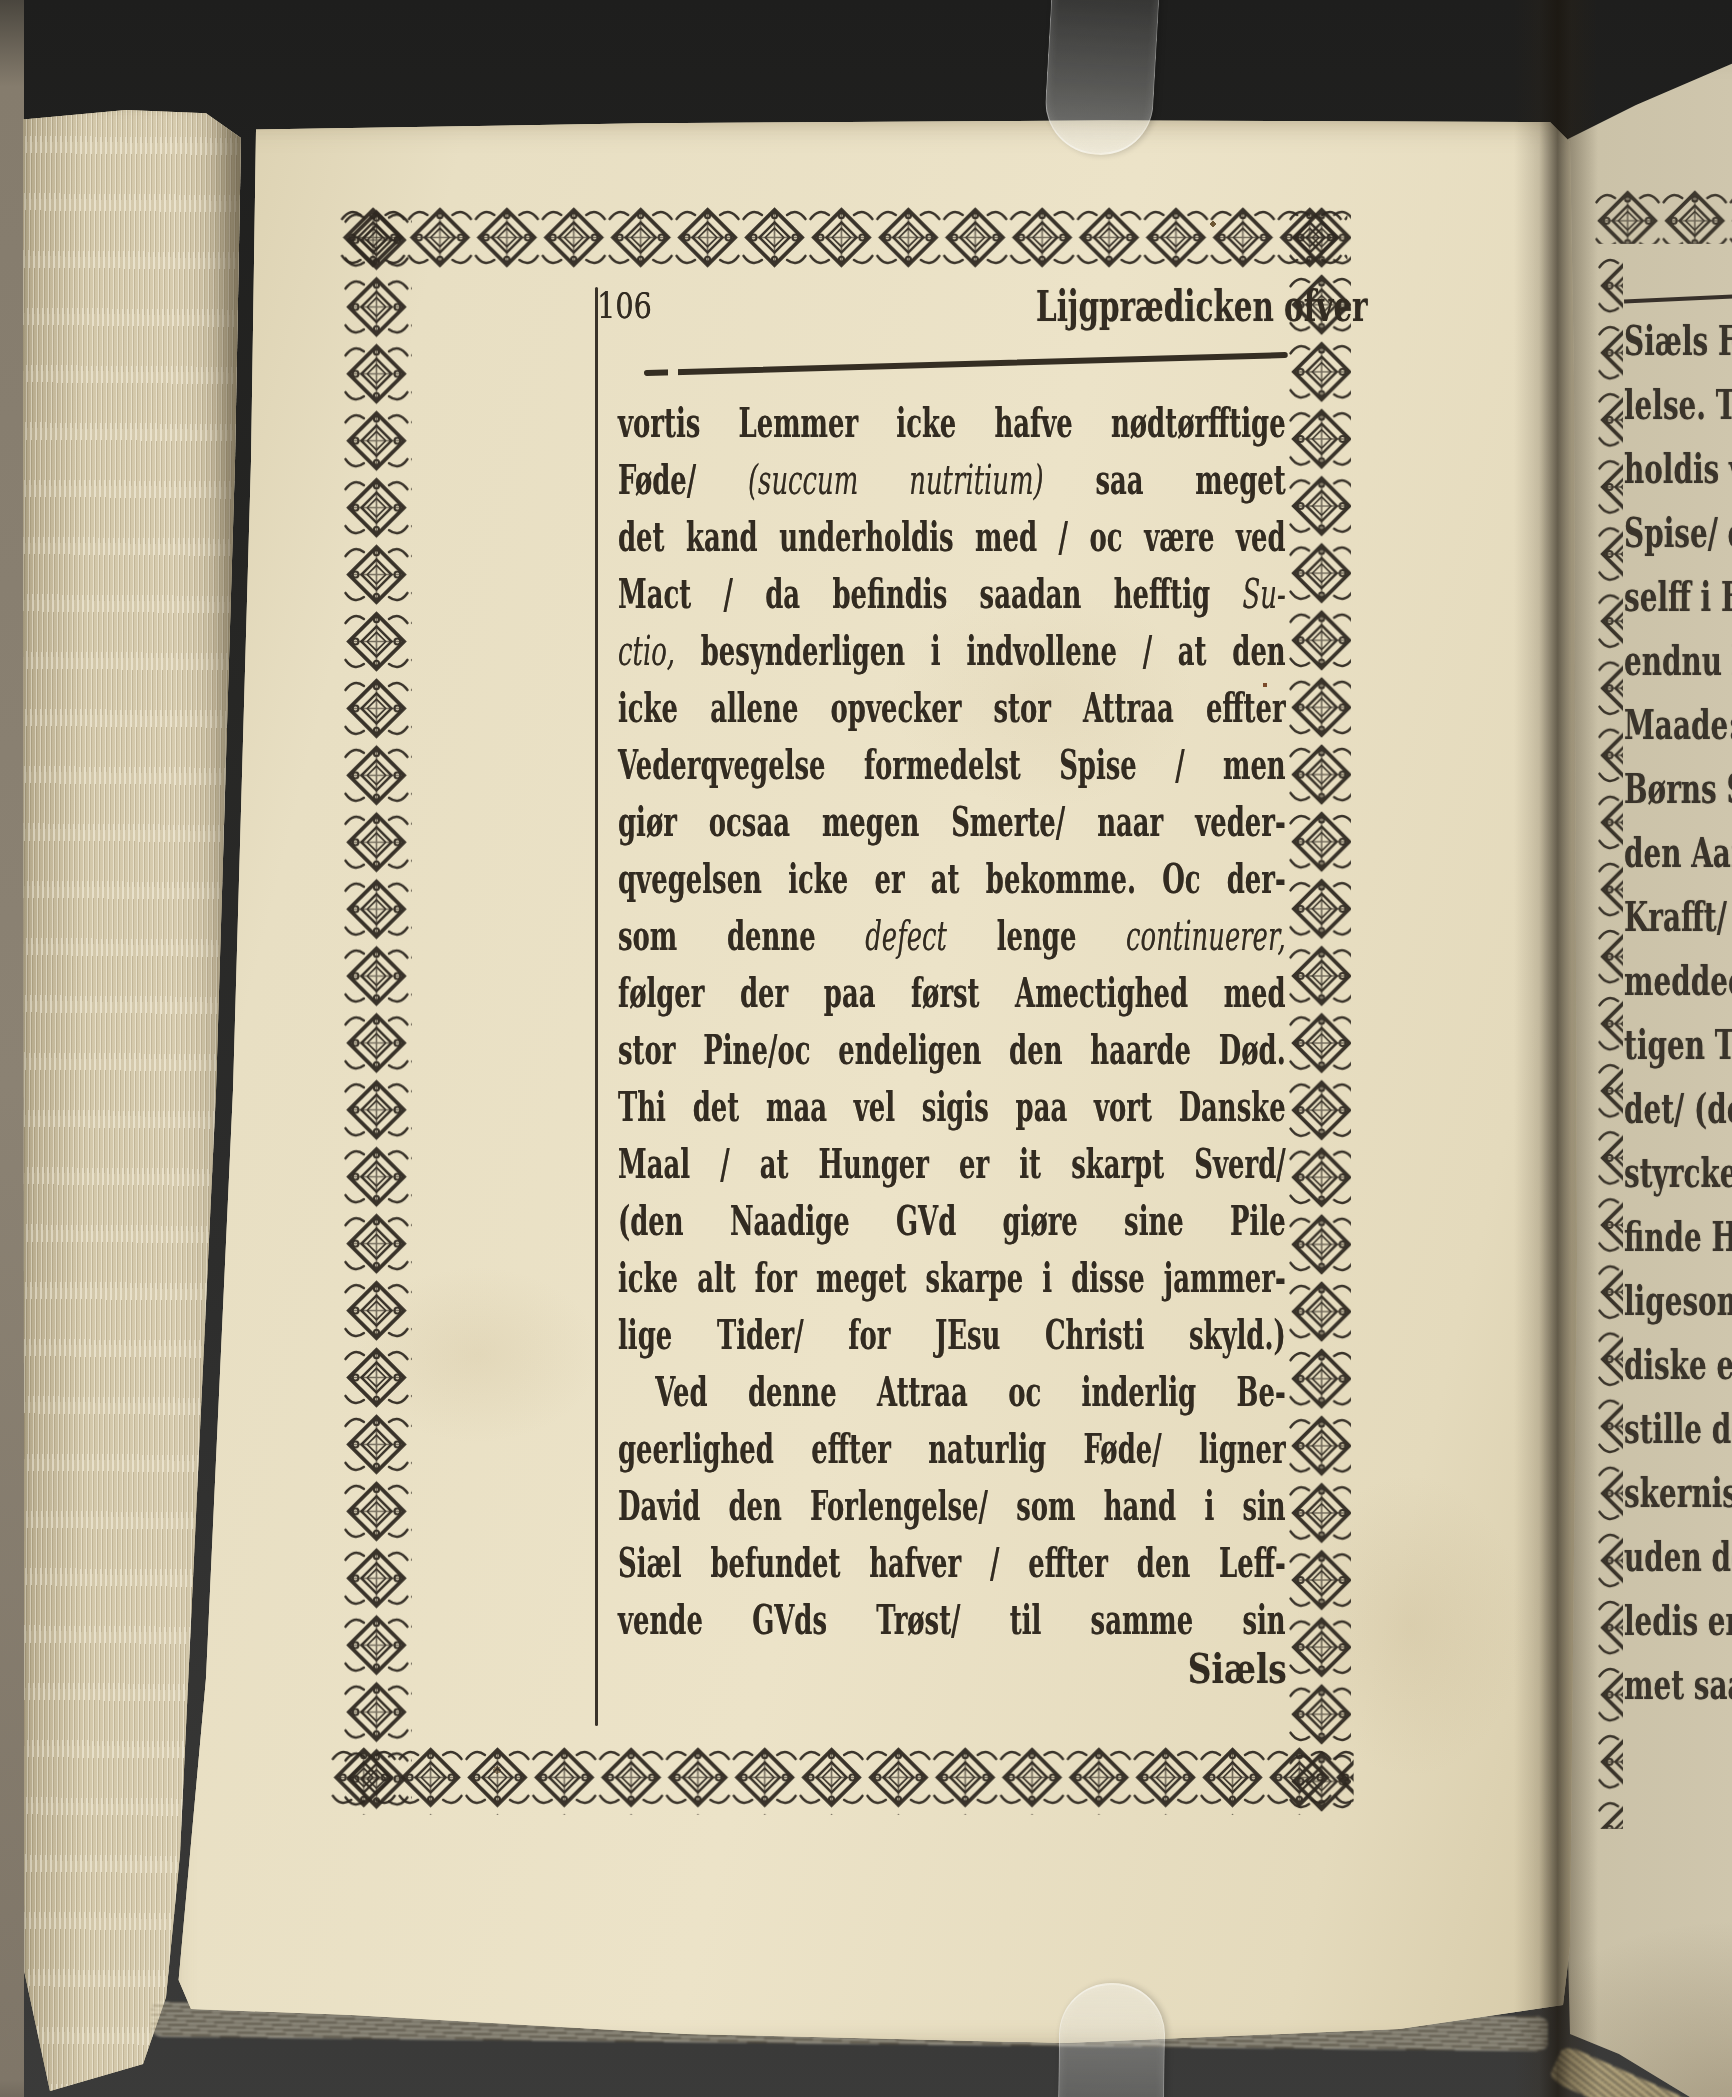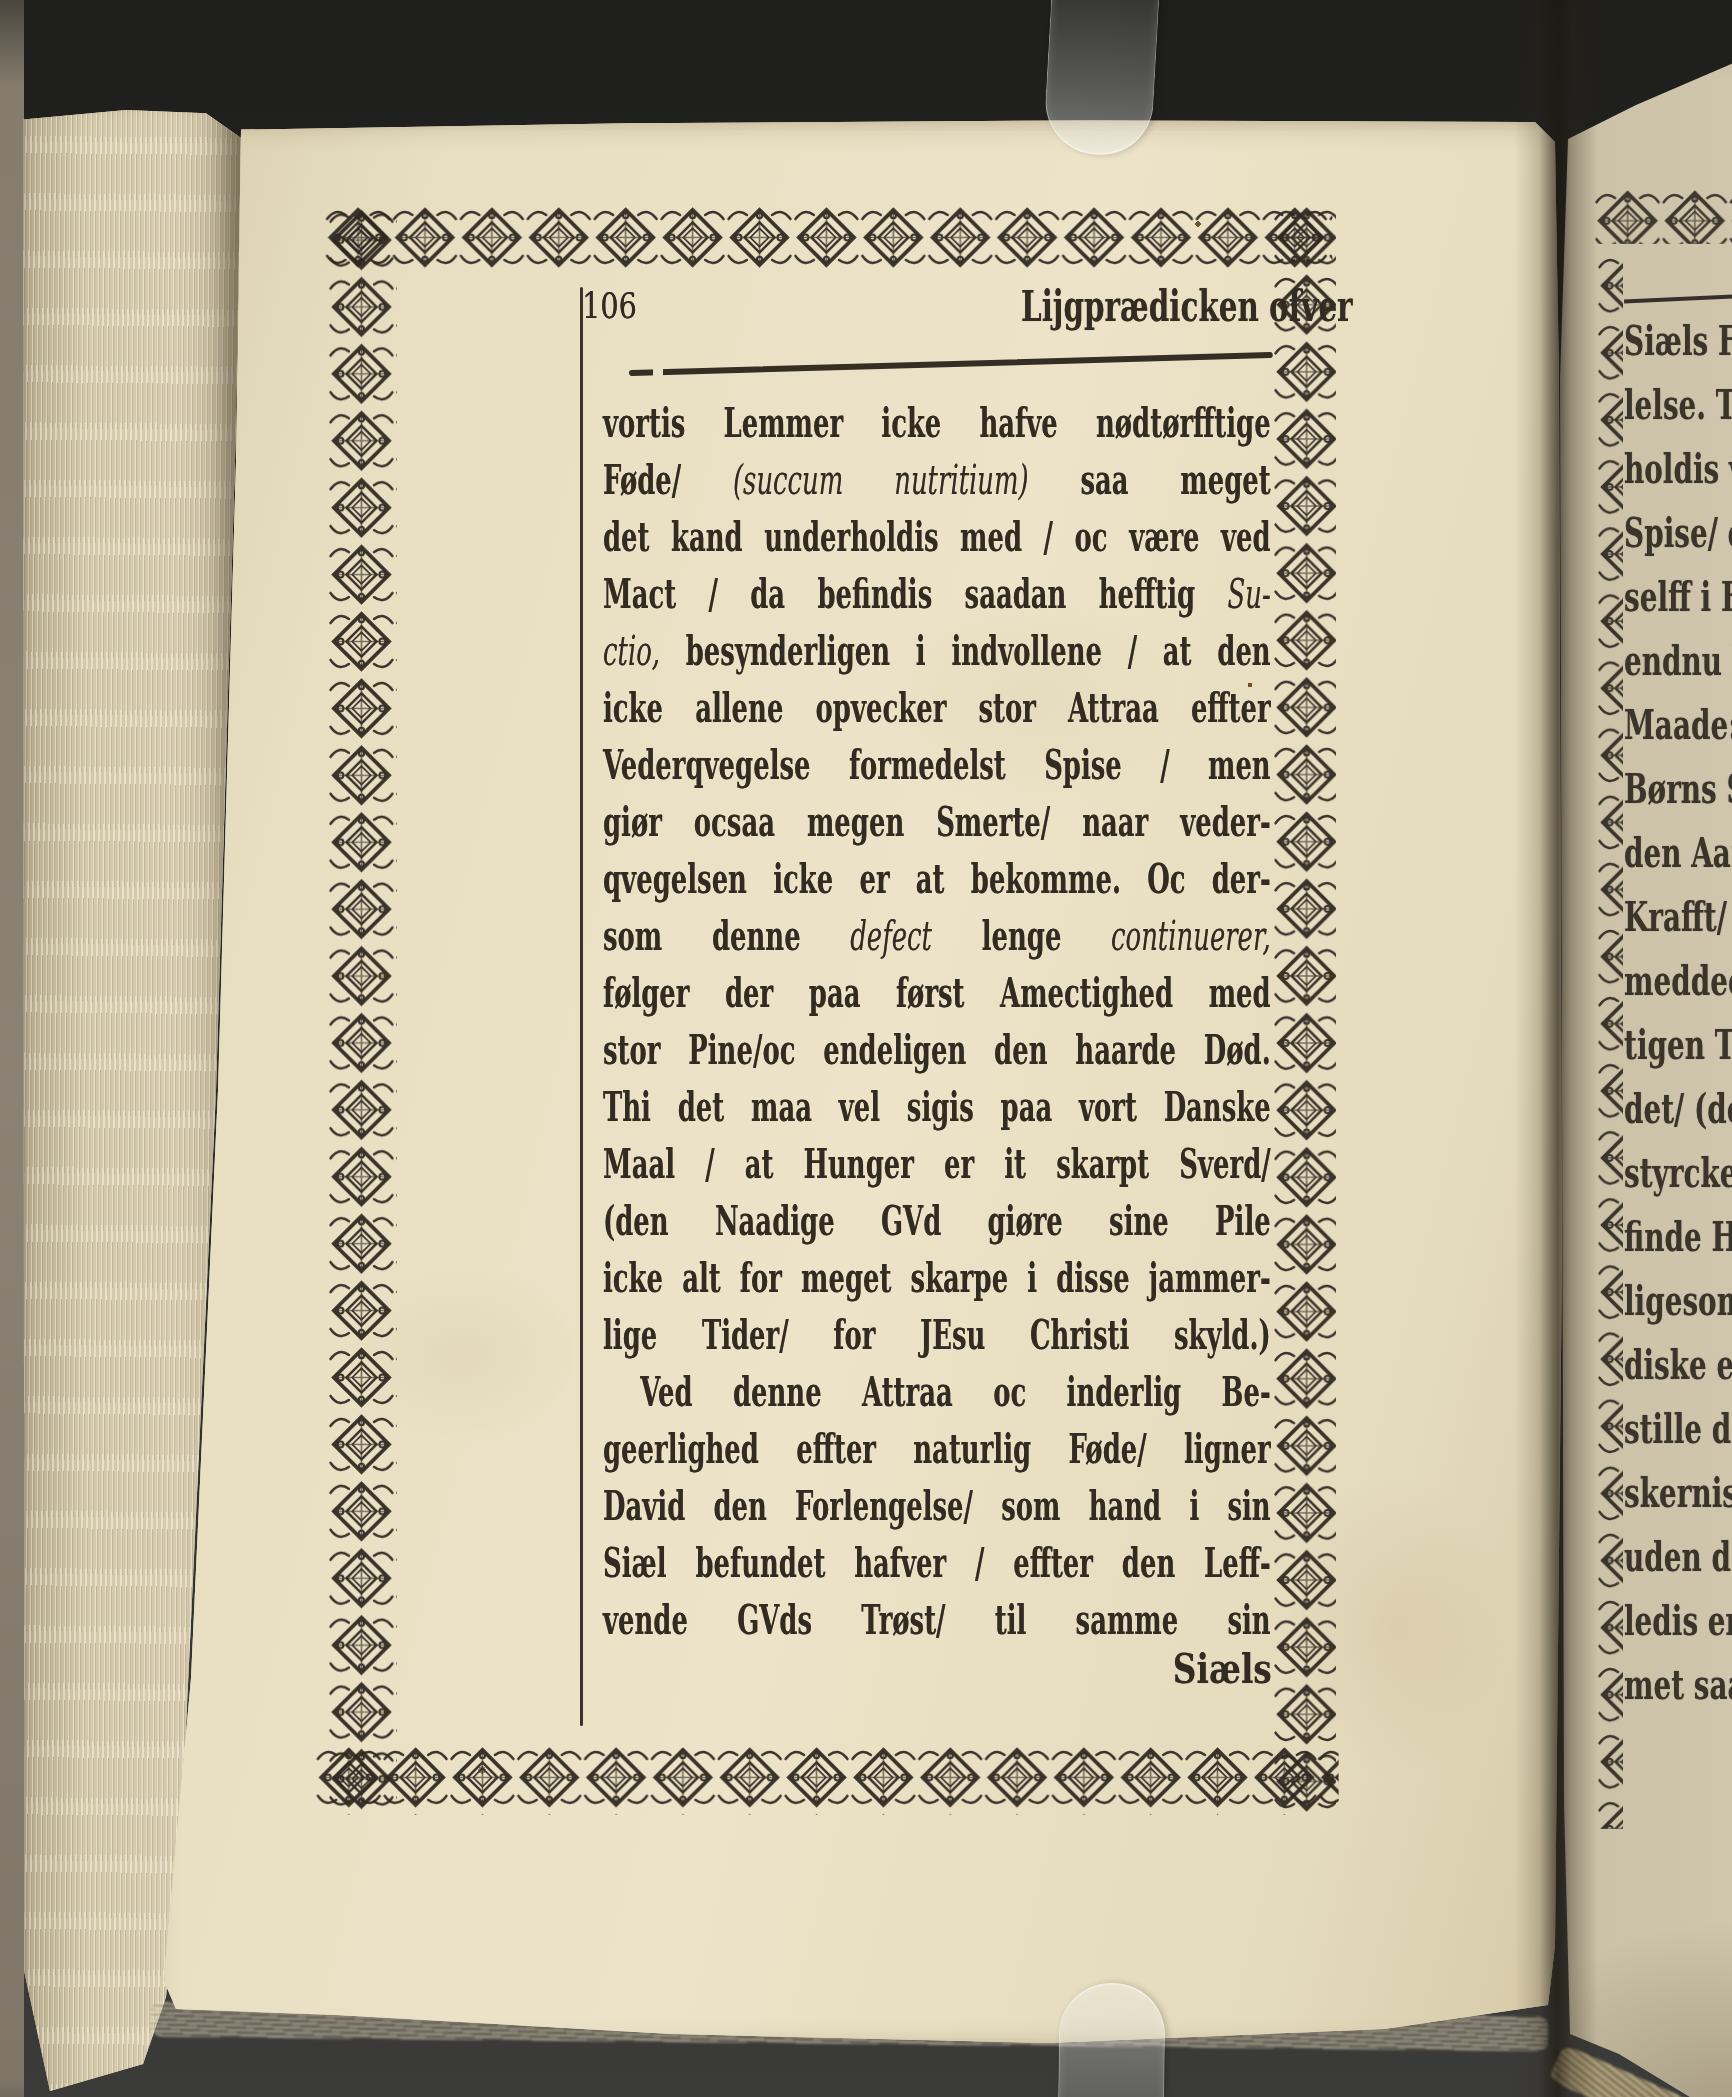--- a/index.html
+++ b/index.html
@@ -56,21 +56,21 @@
   }
   .rp-orn-v{left:70px;top:193px;width:26px;height:1577px;opacity:.93;}
   .rp-orn-h{left:67px;top:128px;width:139px;height:57px;opacity:.9;}
   
   .gutter{
     left:1514px;top:0;width:84px;height:2166px;z-index:5;
     background:linear-gradient(to right,transparent 0%,rgba(50,40,25,.18) 30%,rgba(28,22,13,.62) 52%,rgba(45,36,22,.30) 68%,transparent 100%);
   }
   
   .main-page{
-    left:151px;top:117px;width:1414px;height:1934px;z-index:3;
+    left:166px;top:117px;width:1414px;height:1934px;z-index:3;
     background-color:#e7ddc0;
     background-image:
       radial-gradient(2.9px 2.9px at 1047px 107px,#6d5733 97%,transparent),
       radial-gradient(2.5px 2.5px at 1099px 568px,#7a4a2a 97%,transparent),
       radial-gradient(3.8px 3.8px at 331px 1653px,rgba(105,80,45,.65) 95%,transparent),
       radial-gradient(176px 126px at 22% 64%,rgba(172,148,102,.12),transparent 70%),
       radial-gradient(218px 159px at 62% 30%,rgba(178,156,110,.10),transparent 70%),
       radial-gradient(159px 210px at 88% 78%,rgba(165,142,98,.14),transparent 72%),
       linear-gradient(104deg,#d9cead 0%,#e8dfc3 16%,#ece3c8 52%,#e4dabc 84%,#d5c9a7 100%);
     box-shadow:

